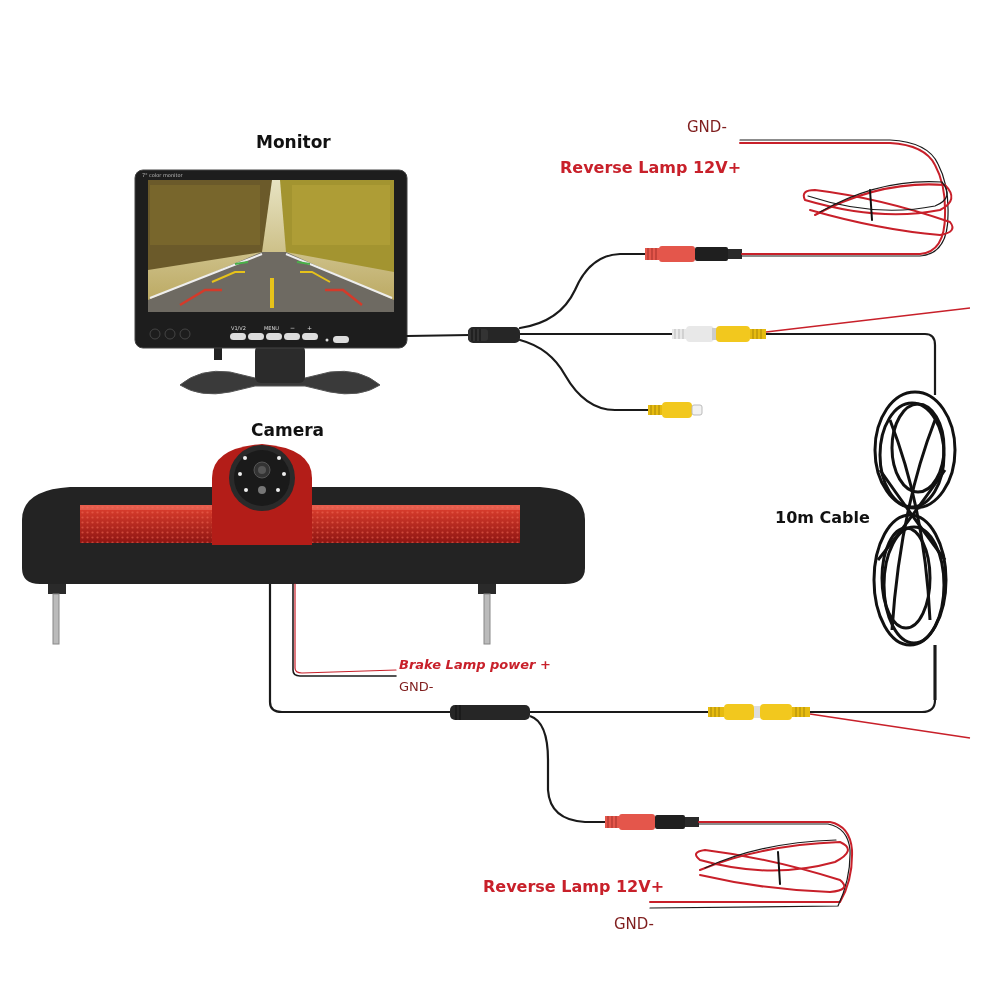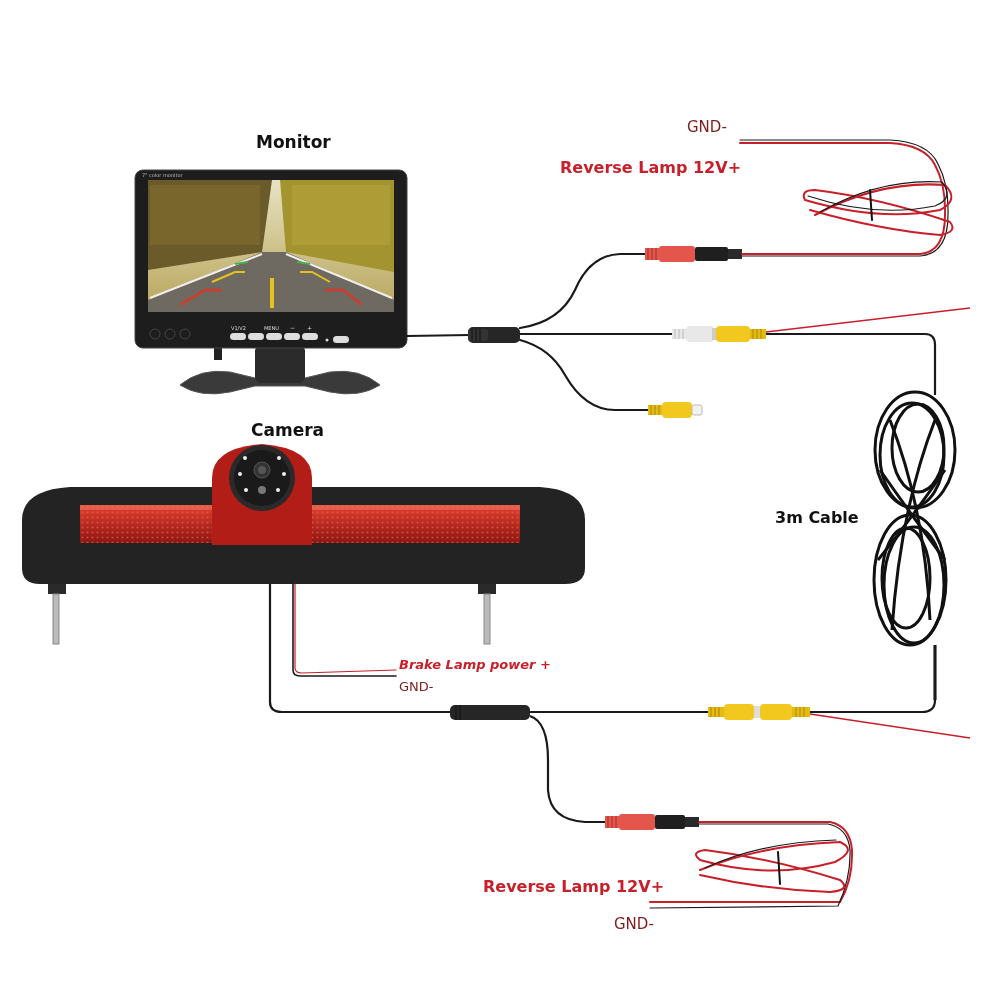--- a/index.html
+++ b/index.html
@@ -227,21 +227,21 @@
     <path d="M699 822 L830 822 Q850 826 852 850 Q853 880 840 902 L650 902" stroke="#c8202a" stroke-width="2"></path>
     <path d="M699 824 L828 824 Q848 828 850 850 Q851 878 838 906 L650 908" stroke="#1a1a1a" stroke-width="1.2"></path>
     <path d="M700 870 Q760 845 840 842 Q858 850 835 862 Q770 880 700 860 Q690 852 705 850 Q770 858 840 880 Q852 890 830 892 Q765 890 700 875" stroke="#c8202a" stroke-width="2"></path>
     <path d="M705 868 Q762 842 836 840" stroke="#1a1a1a" stroke-width="1.2"></path>
     <line x1="778" y1="852" x2="780" y2="884" stroke="#111" stroke-width="2"></line>
   </g>
 </svg>
 
 <div class="label title" style="left:236px; top:132px;margin-left:20px;">Monitor</div>
 <div class="label title" style="left:239px; top:420px;margin-left:12px;">Camera</div>
-<div class="label cable" style="left:775px; top:508px;">3m  Cable</div>
+<div class="label cable" style="left:775px; top:508px;">10m  Cable</div>
 
 <div class="label black" style="left:687px; top:118px;">GND-</div>
 <div class="label red" style="left:560px; top:158px;">Reverse Lamp 12V+</div>
 
 <div class="label red small" style="left:399px; top:657px;">Brake Lamp power +</div>
 <div class="label black" style="left:399px; top:679px; font-size:13px;">GND-</div>
 
 <div class="label red" style="left:483px; top:877px;">Reverse Lamp 12V+</div>
 <div class="label black" style="left:614px; top:915px;">GND-</div>
 

